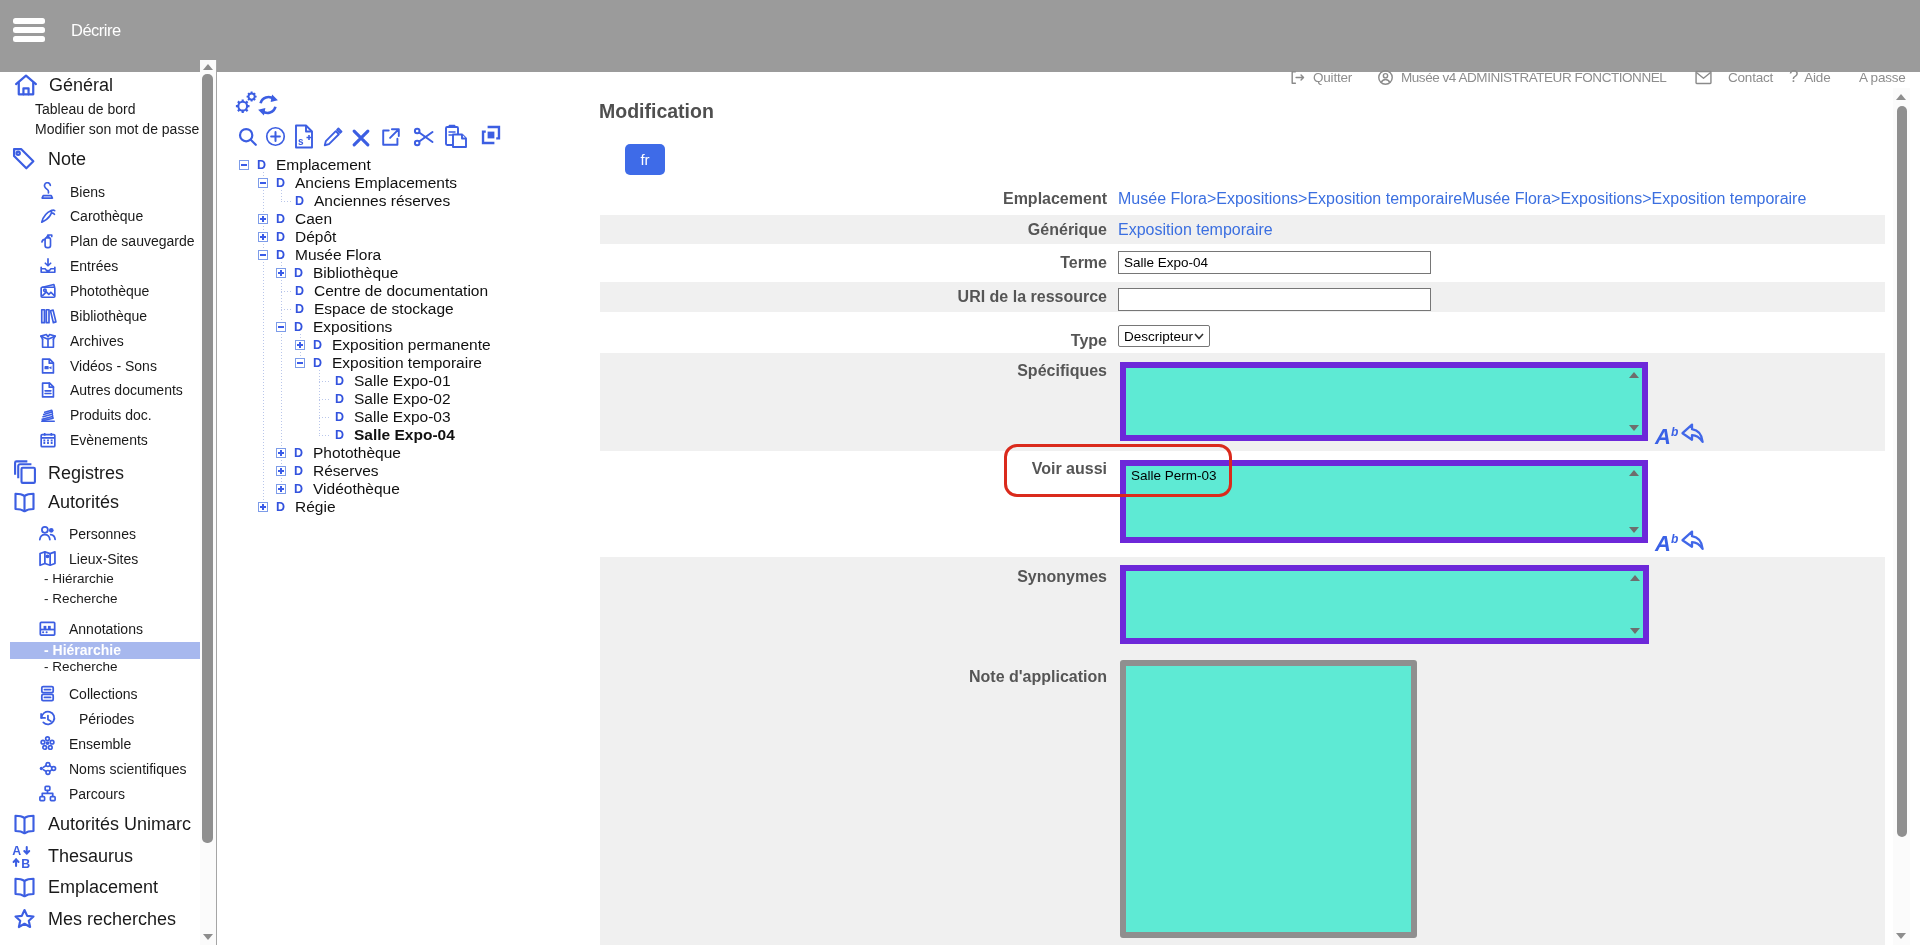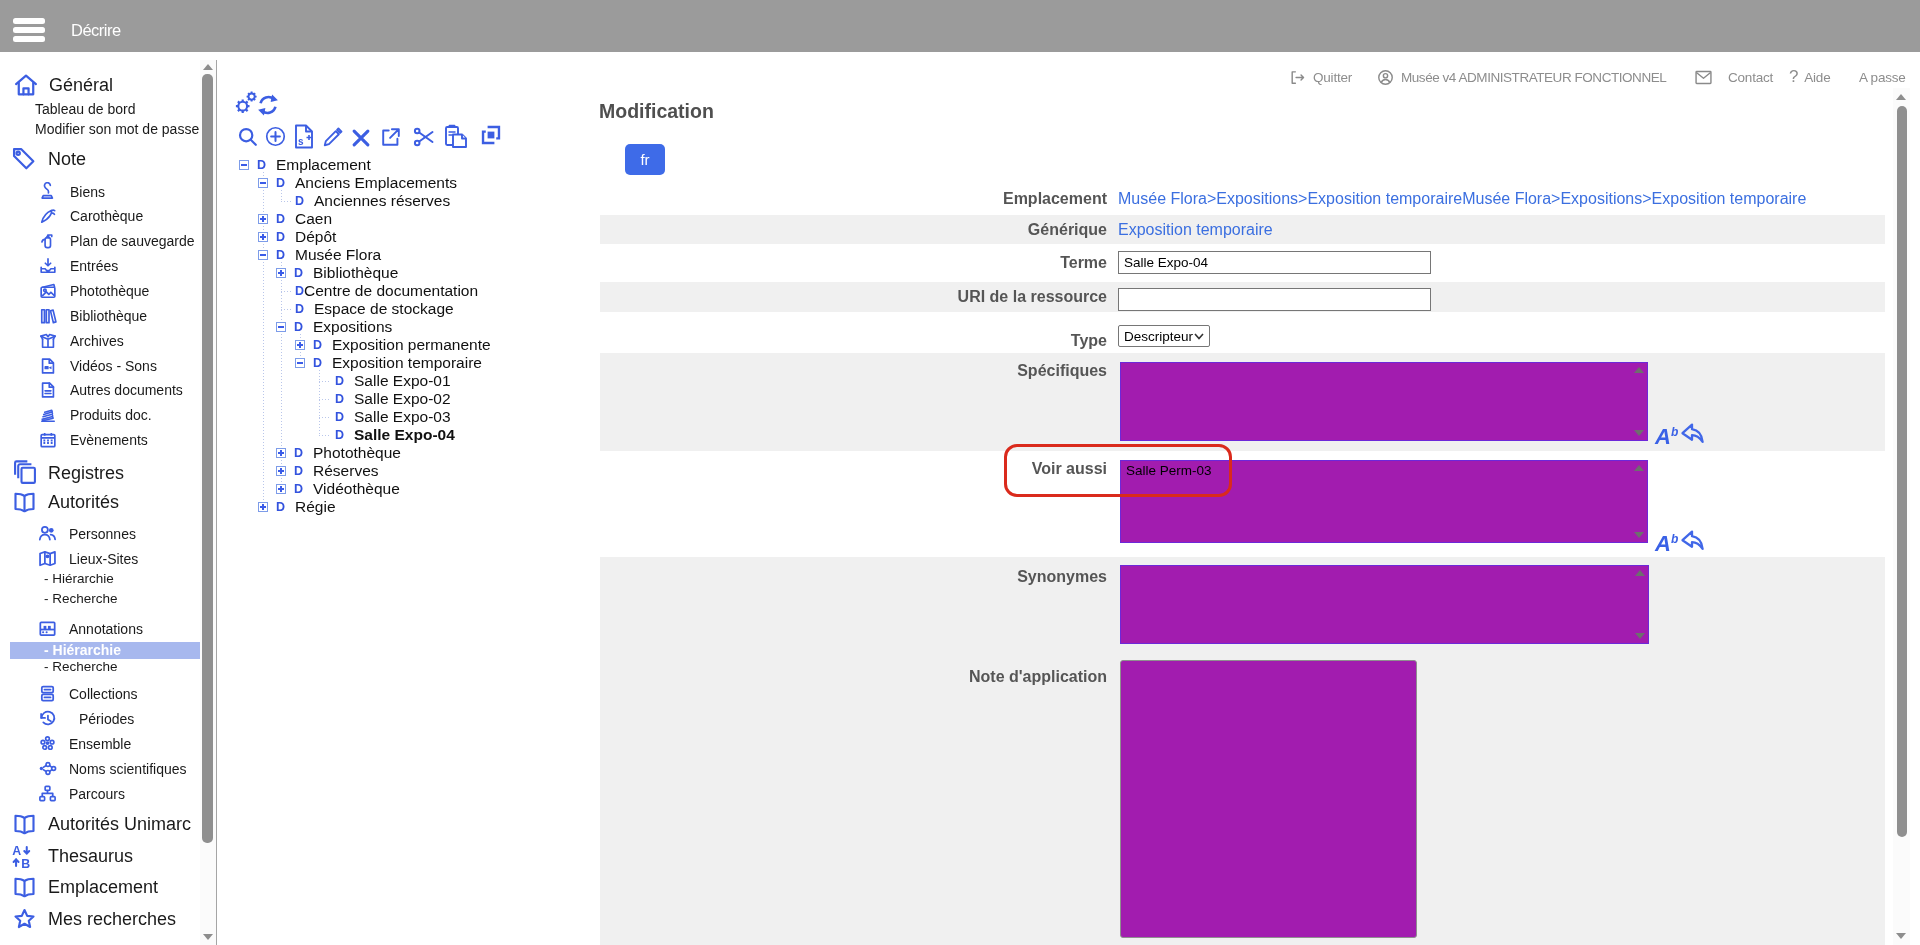--- a/index.html
+++ b/index.html
@@ -1,21 +1,21 @@
 <!DOCTYPE html>
 <html><head>
 <meta charset="utf-8">
 <style>
 *{margin:0;padding:0;box-sizing:border-box}
 html,body{width:1920px;height:945px;overflow:hidden}
 body{font-family:"Liberation Sans",sans-serif;background:#fff}
 #page{position:relative;width:1920px;height:945px;background:#fff;overflow:hidden}
 .abs{position:absolute}
 
-#hdr{position:absolute;left:0;top:0;width:1920px;height:52px;background:#9b9b9b}
+#hdr{position:absolute;left:0;top:0;width:1920px;height:72px;background:#9b9b9b}
 #hdr .burger{position:absolute;left:13px;top:18px;width:32px;height:24px}
 #hdr .burger div{height:6px;background:#fff;border-radius:2.5px;margin-bottom:3px}
 #hdr .decrire{position:absolute;left:71px;top:21px;font-size:16.5px;letter-spacing:-0.5px;color:#fff}
 #hdr .title{position:absolute;right:14px;top:14px;font-size:26px;font-weight:bold;color:#fff}
 
 .sh{position:absolute;display:flex;align-items:center;color:#1a1a1a;font-size:18px;white-space:nowrap}
 .sh svg{flex:0 0 auto}
 .sh span{margin-left:0px}
 .si{position:absolute;display:flex;align-items:center;color:#1a1a1a;font-size:14px;white-space:nowrap}
 .sub{position:absolute;font-size:13.5px;color:#1a1a1a;white-space:nowrap}
@@ -32,21 +32,21 @@
 .exp{position:absolute;width:10px;height:10px;border:1px solid #7d9ce9;background:#fff}
 .exp i{position:absolute;left:1.4px;top:3.4px;width:5.4px;height:1.4px;background:#3b5ce8}
 .exp.plus u{position:absolute;left:3.4px;top:1.4px;width:1.4px;height:5.4px;background:#3b5ce8}
 .vdot{position:absolute;width:1px;background-image:repeating-linear-gradient(to bottom,#b9c6ea 0 1px,transparent 1px 3px)}
 .hdot{position:absolute;height:1px;background-image:repeating-linear-gradient(to right,#b9c6ea 0 1px,transparent 1px 3px)}
 
 .band{position:absolute;left:600px;width:1285px;background:#f0f0f0}
 .flabel{position:absolute;left:700px;width:407px;text-align:right;font-weight:bold;color:#555;font-size:16px}
 .flink{position:absolute;color:#3b6fe0;font-size:16px;white-space:nowrap}
 .tin{position:absolute;border:1px solid #767676;background:#fff;font-size:13.5px;color:#000;padding-left:5px;padding-top:3px}
-.lbox{position:absolute;border:1px solid #6d28d9;background:#a21caf}
+.lbox{position:absolute;border:6px solid #6d28d9;background:#5eead4}
 .lb-up{position:absolute;right:3px;top:4px;width:0;height:0;border-left:5px solid transparent;border-right:5px solid transparent;border-bottom:6px solid #6e6e6e}
 .lb-dn{position:absolute;right:3px;bottom:4px;width:0;height:0;border-left:5px solid transparent;border-right:5px solid transparent;border-top:6px solid #6e6e6e}
 .util{position:absolute;top:68px;height:18px;display:flex;align-items:center;color:#8d8d8d;font-size:13.5px;letter-spacing:-0.2px;white-space:nowrap}
 .ab{position:absolute;color:#3a61e6;font-weight:bold;font-size:22px;font-family:"Liberation Sans",sans-serif;font-style:italic}
 .ab sup{font-size:12px;font-style:italic}
 </style>
 </head>
 <body>
 <div id="page">
 
@@ -413,21 +413,21 @@
     <div class="exp plus" style="left:276px;top:268px">
         <i></i>
         <u></u>
       </div>
       <div class="trow" style="left:294px;top:264px">
         <span class="dbadge">D</span>
         <span style="margin-left:10px">Bibliothèque</span>
       </div>
     <div class="trow" style="left:295px;top:282px">
         <span class="dbadge">D</span>
-        <span style="margin-left:0">Centre de documentation</span>
+        <span style="margin-left:10px">Centre de documentation</span>
       </div>
     <div class="trow" style="left:295px;top:300px">
         <span class="dbadge">D</span>
         <span style="margin-left:10px">Espace de stockage</span>
       </div>
     <div class="exp" style="left:276px;top:322px">
         <i></i>
       </div>
       <div class="trow" style="left:294px;top:318px">
         <span class="dbadge">D</span>

